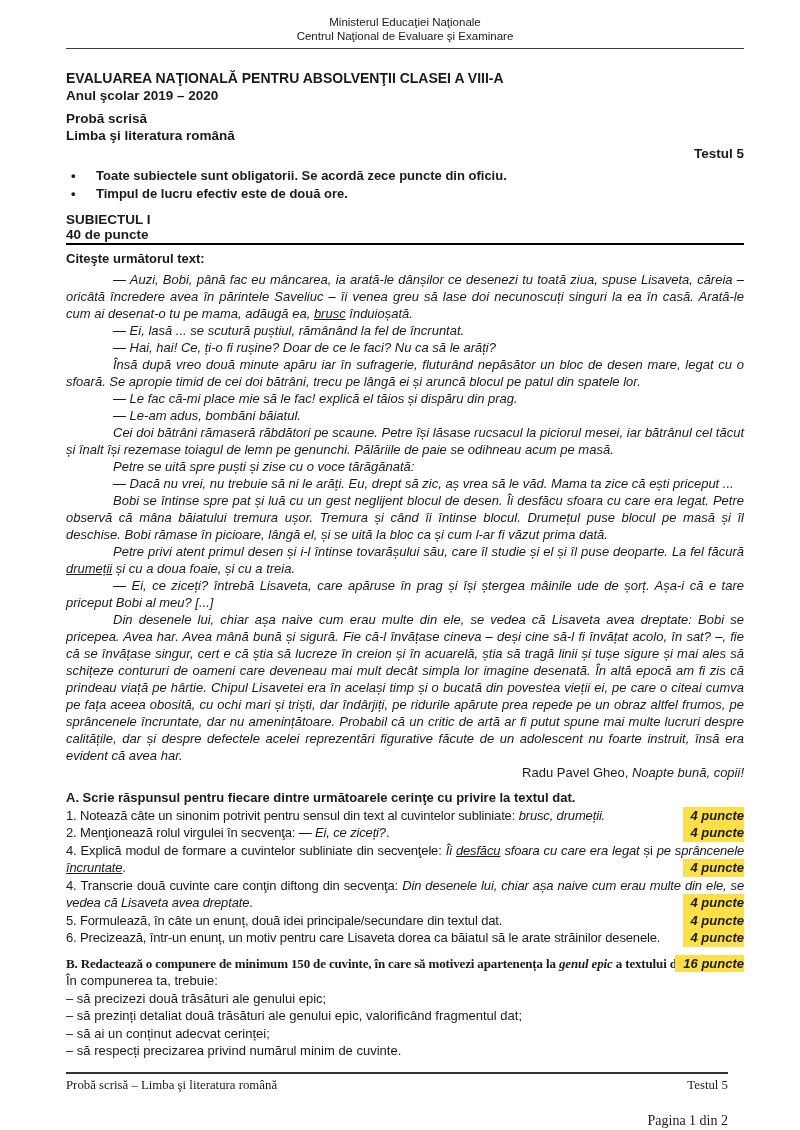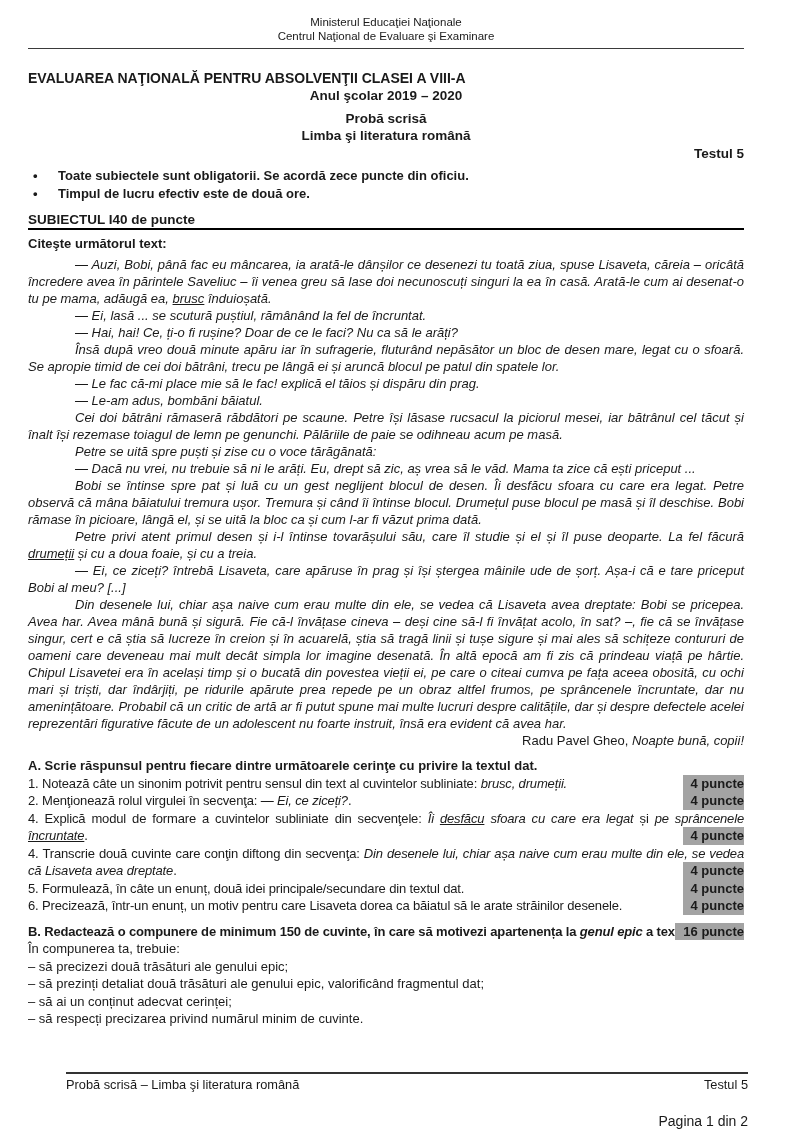--- a/index.html
+++ b/index.html
@@ -1,45 +1,45 @@
 <!DOCTYPE html>
 <html><head>
 <meta charset="utf-8">
 <style>
   html,body{margin:0;padding:0;background:#ffffff;}
   .page{
     width:800px;height:1130px;box-sizing:border-box;position:relative;overflow:hidden;
     background:#ffffff;color:#1a1a1a;
     font-family:"Liberation Sans","DejaVu Sans",sans-serif;
     font-size:13px;
-    padding:15px 56px 0 28px;
+    padding:15px 56px 0 66px;
   }
   .ministry{text-align:center;font-size:11.5px;line-height:14px;}
   .head-rule{border:0;border-top:1px solid #3a3a3a;height:0;margin:5px 0 5px;}
   .title{text-align:left;font-weight:bold;font-size:14px;line-height:18px;margin-top:20px;}
-  .subtitle{text-align:center;font-weight:bold;font-size:13.5px;line-height:17px;}
+  .subtitle{text-align:left;font-weight:bold;font-size:13.5px;line-height:17px;}
   .spacer6{height:6px;}
   .test-label{text-align:right;font-weight:bold;font-size:13.5px;line-height:16px;margin-top:2px;}
   .notes{margin:5px 0 9px 0;}
   .note-row{display:flex;font-weight:bold;font-size:13px;line-height:18px;}
   .note-bullet{width:30px;padding-left:5px;box-sizing:border-box;}
-  .subject-row{display:flex;font-weight:bold;font-size:13.5px;
-    border-bottom:2px solid #000;padding-bottom:1px;margin-top:9px;}
+  .subject-row{display:flex;justify-content:space-between;font-weight:bold;font-size:13.5px;
+    border-bottom:2px solid #000;padding-bottom:1px;margin-top:9px;flex-direction:column;}
   .intro{font-weight:bold;margin:5px 0 4px;line-height:17px;}
   .excerpt p{margin:0;font-style:italic;text-align:justify;text-indent:47px;line-height:17px;}
   .excerpt p.attribution{text-align:right;text-indent:0;font-style:normal;}
   .it{font-style:italic;}
   .un{text-decoration:underline;}
-  .bd{font-weight:bold;}
+  .bd{font-weight:bold;font-family:Liberation Serif, serif;}
   .qa{margin-top:8px;}
   .a-heading{font-weight:bold;line-height:17.5px;}
   .q{position:relative;text-align:justify;line-height:17.5px;letter-spacing:-0.15px;}
-  .points{position:absolute;right:0;bottom:0;font-weight:bold;letter-spacing:0;background:#a3a3a3;padding-left:8px;}
+  .points{position:absolute;right:0;bottom:0;font-weight:bold;letter-spacing:0;background:#fde047;padding-left:8px;font-style:italic;}
   .req{line-height:17.5px;}
-  .footer{position:absolute;left:66px;right:52px;top:1072px;background:#ffffff;}
+  .footer{position:absolute;left:66px;right:72px;top:1072px;background:#ffffff;font-family:Liberation Serif, serif;}
   .footer-rule{border:0;border-top:2px solid #333;height:0;margin:0 0 3px;}
   .footer-row{display:flex;justify-content:space-between;font-size:12.8px;line-height:16px;}
   .footer-page{text-align:right;font-size:14px;line-height:16px;margin-top:20px;}
 </style>
 </head>
 <body>
 
 <div class="page">
 
   <div class="ministry">

